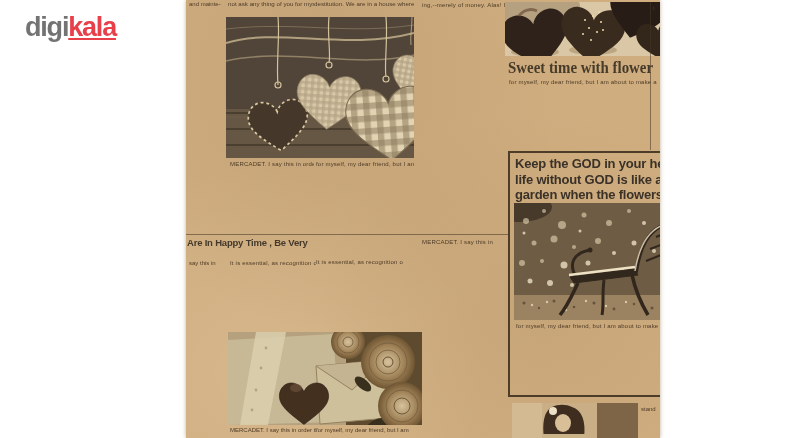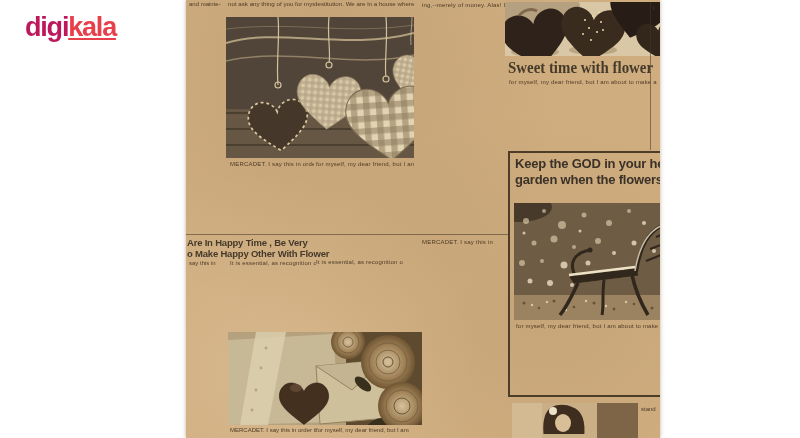--- a/index.html
+++ b/index.html
@@ -1,20 +1,20 @@
 <!DOCTYPE html>
 <html><head>
 <meta charset="utf-8">
 <style>
   html,body{margin:0;padding:0;}
   body{width:800px;height:438px;background:#ffffff;position:relative;overflow:hidden;
        font-family:"Liberation Sans",sans-serif;}
   #logo{position:absolute;left:25px;top:12px;font-size:27px;font-weight:bold;
         letter-spacing:-1.2px;line-height:30px;}
-  #logo .digi{color:#be185d;} #logo .kala{color:#e8404b;text-decoration:underline;}
+  #logo .digi{color:#737373;} #logo .kala{color:#e8404b;text-decoration:underline;}
   #paper{position:absolute;left:186px;top:0;width:474px;height:438px;overflow:hidden;
      background:
        radial-gradient(ellipse at 30% 18%, rgba(92,69,41,.10), transparent 50%),
        radial-gradient(ellipse at 75% 70%, rgba(92,69,41,.08), transparent 45%),
        radial-gradient(ellipse at 15% 85%, rgba(255,240,210,.14), transparent 40%),
        #cfad7f;
      box-shadow:0 0 4px rgba(140,110,70,.55);}
   .txt{position:absolute;overflow:hidden;color:#4e3b26;font-size:6px;}
   .txt .ln{white-space:nowrap;overflow:hidden;height:inherit;line-height:inherit;}
   .just .ln{letter-spacing:.2px;}
@@ -94,21 +94,20 @@
       <div class="ln">MERCADET. I say this in order that</div>
     </div>
   <div class="txt just" style="left:130px;top:161px;width:98px;height:73px;line-height:6.6px;">
       <div class="ln">for myself, my dear friend, but I am</div>
     </div>
 
   <div class="rule" style="left:0;top:234px;width:324px;height:1px;"></div>
 
   <div class="hl" id="happy-headline">
       <div class="ln">Are In Happy Time , Be Very</div>
-      <div class="ln">o Make Happy Other With Flower</div>
     </div>
 
   <div class="txt just" style="left:44px;top:260px;width:86px;height:71px;line-height:6.4px;">
       <div class="ln">It is essential, as recognition of</div>
     </div>
   <div class="txt just" style="left:130px;top:260px;width:98px;height:71px;line-height:5.8px;">
       <div class="ln">It is essential, as recognition o</div>
     </div>
 
   <div class="photo" style="left:42px;top:332px;width:194px;height:93px;">
@@ -188,20 +187,21 @@
 
   <div class="hl" id="sweet-headline">Sweet time with flower</div>
 
   <div class="txt just" style="left:323px;top:80px;width:150px;height:69px;line-height:5.75px;">
       <div class="ln">for myself, my dear friend, but I am about to make a mar-</div>
     </div>
 
   <div id="god-box">
     <div class="hl" id="god-headline">
         <div class="ln">Keep the GOD in your hea</div>
+        <div class="ln">life without GOD is like a</div>
         <div class="ln">garden when the flowers a</div>
       </div>
 
     <div class="photo" style="left:4px;top:50px;width:152px;height:117px;">
       <svg width="152" height="117" viewBox="0 0 152 117">
         <rect width="152" height="117" fill="#6e5c44"></rect>
         <ellipse cx="6" cy="4" rx="32" ry="15" fill="#3c2f22" opacity=".75"></ellipse>
         <g fill="#e6d8b6" opacity=".6">
           <circle cx="12" cy="18" r="3"></circle>
             <circle cx="30" cy="8" r="2"></circle>

